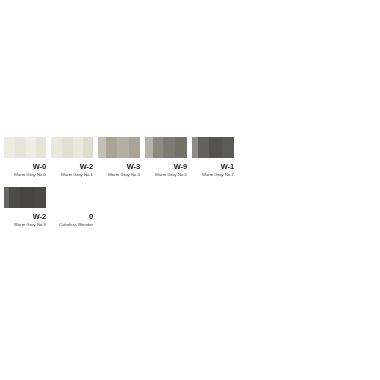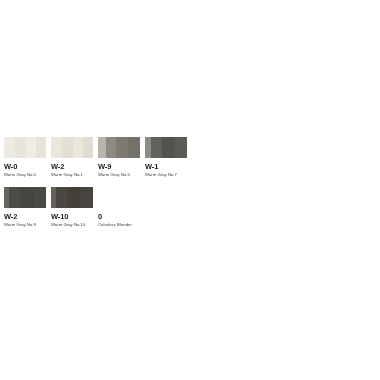--- a/index.html
+++ b/index.html
@@ -32,20 +32,21 @@
   .swatch-row {
     display: flex;
     flex-direction: row;
     align-items: flex-start;
     margin-bottom: 9px;
   }
   .swatch-cell {
     width: 42px;
     margin-right: 5px;
     position: relative;
+    text-align: right;
   }
   .swatch-chip {
     width: 42px;
     height: 21px;
     position: relative;
     overflow: hidden;
     background: #ffffff;
   }
   .swatch-chip .band {
     position: absolute;
@@ -94,20 +95,30 @@
             <div class="band" style="left: 0%; width: 26%; background: rgb(234, 231, 220);"></div>
             <div class="band" style="left: 26%; width: 26%; background: rgb(227, 224, 211);"></div>
             <div class="band" style="left: 52%; width: 24%; background: rgb(234, 231, 219);"></div>
             <div class="band" style="left: 76%; width: 24%; background: rgb(224, 221, 208);"></div>
           </div>
           <div class="swatch-code">W-2</div>
           <div class="swatch-name">Warm Gray No.1</div>
         </div>
         <div class="swatch-cell">
           <div class="swatch-chip">
+            <div class="band" style="left: 0%; width: 20%; background: rgb(195, 191, 180);"></div>
+            <div class="band" style="left: 20%; width: 26%; background: rgb(170, 163, 150);"></div>
+            <div class="band" style="left: 46%; width: 28%; background: rgb(181, 175, 163);"></div>
+            <div class="band" style="left: 74%; width: 26%; background: rgb(169, 162, 150);"></div>
+          </div>
+          <div class="swatch-code">W-3</div>
+          <div class="swatch-name">Warm Gray No.3</div>
+        </div>
+        <div class="swatch-cell">
+          <div class="swatch-chip">
             <div class="band" style="left: 0%; width: 18%; background: rgb(183, 179, 170);"></div>
             <div class="band" style="left: 18%; width: 24%; background: rgb(142, 138, 128);"></div>
             <div class="band" style="left: 42%; width: 30%; background: rgb(125, 122, 113);"></div>
             <div class="band" style="left: 72%; width: 28%; background: rgb(116, 113, 104);"></div>
           </div>
           <div class="swatch-code">W-9</div>
           <div class="swatch-name">Warm Gray No.5</div>
         </div>
         <div class="swatch-cell">
           <div class="swatch-chip">
@@ -125,29 +136,19 @@
           <div class="swatch-chip">
             <div class="band" style="left: 0%; width: 12%; background: rgb(103, 101, 95);"></div>
             <div class="band" style="left: 12%; width: 26%; background: rgb(78, 76, 71);"></div>
             <div class="band" style="left: 38%; width: 34%; background: rgb(71, 69, 63);"></div>
             <div class="band" style="left: 72%; width: 28%; background: rgb(75, 73, 67);"></div>
           </div>
           <div class="swatch-code">W-2</div>
           <div class="swatch-name">Warm Gray No.9</div>
         </div>
         <div class="swatch-cell">
-          <div class="swatch-chip">
-            <div class="band" style="left: 0%; width: 12%; background: rgb(99, 97, 89);"></div>
-            <div class="band" style="left: 12%; width: 26%; background: rgb(74, 72, 65);"></div>
-            <div class="band" style="left: 38%; width: 34%; background: rgb(67, 65, 58);"></div>
-            <div class="band" style="left: 72%; width: 28%; background: rgb(71, 69, 62);"></div>
-          </div>
-          <div class="swatch-code">W-10</div>
-          <div class="swatch-name">Warm Gray No.10</div>
-        </div>
-        <div class="swatch-cell">
           <div class="swatch-chip empty"></div>
           <div class="swatch-code">0</div>
           <div class="swatch-name">Colorless Blender</div>
         </div>
       </div>
     </div>
 </div>
 
 </body></html>

